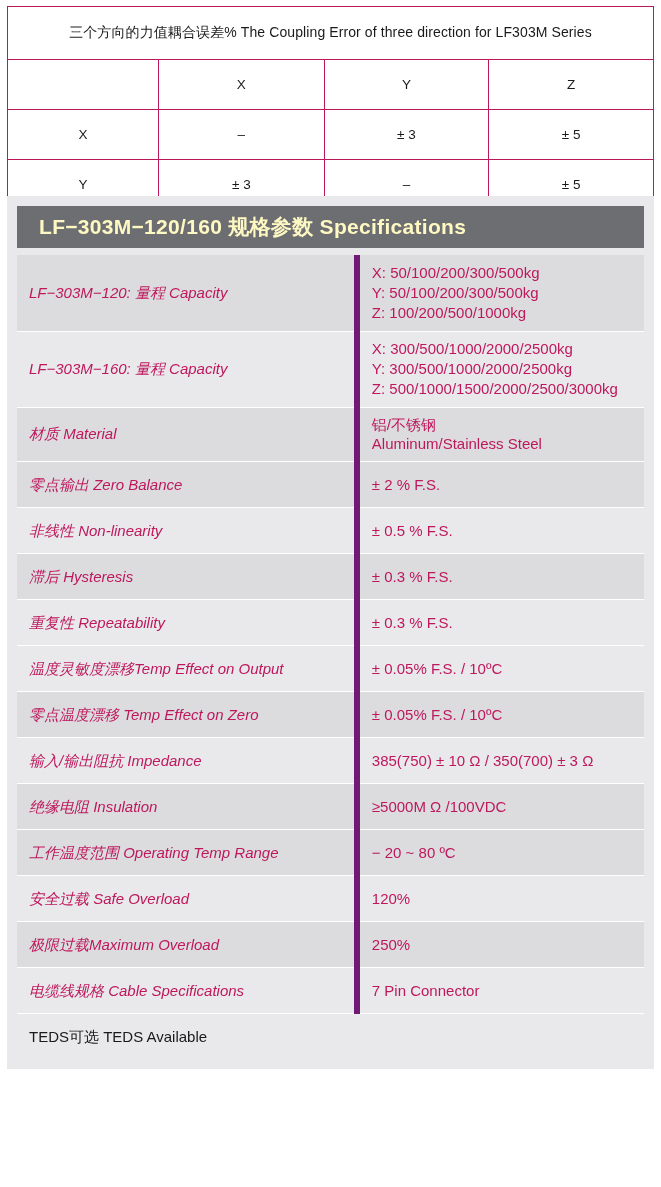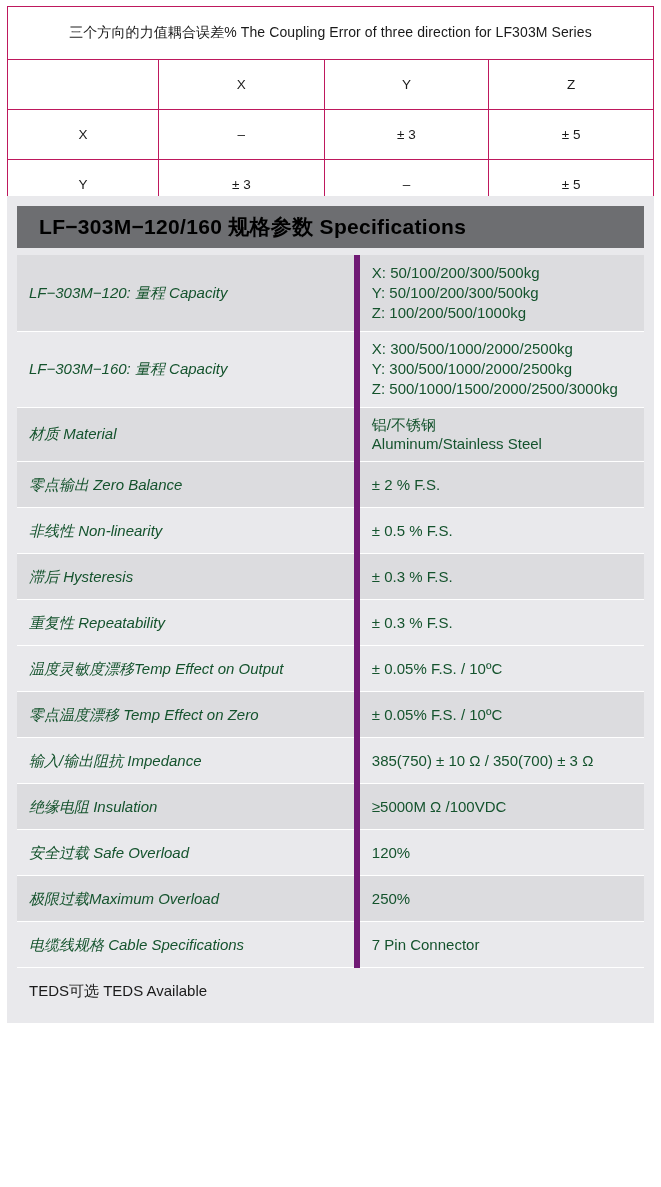--- a/index.html
+++ b/index.html
@@ -59,37 +59,37 @@
   }
   .spec-header {
     background: #6d6e71;
     height: 42px;
     display: flex;
     align-items: center;
     padding-left: 22px;
     margin-bottom: 7px;
   }
   .spec-header .hdr-text {
-    color: #000000;
+    color: #fef9c3;
     font-size: 21px;
     font-weight: bold;
     letter-spacing: 0.3px;
     white-space: nowrap;
   }
   table.spec {
     width: 100%;
     border-collapse: collapse;
     table-layout: fixed;
   }
   table.spec col.left { width: 54.2%; }
   table.spec col.right { width: 45.8%; }
   table.spec td {
     vertical-align: middle;
     font-size: 15px;
-    color: #14532d;
+    color: #be185d;
     padding: 7px 10px 7px 12px;
     border-bottom: 1px solid #ffffff;
     line-height: 1.33;
   }
   table.spec td.lbl {
     border-right: 6px solid #701a75;
     font-style: italic;
   }
   table.spec tr.alt td {
     background: #dcdcdf;
@@ -215,20 +215,24 @@
           <td class="val">± 0.05% F.S. / 10ºC</td>
         </tr>
         <tr class="plain norm">
           <td class="lbl">输入/输出阻抗 Impedance</td>
           <td class="val">385(750) ± 10 Ω / 350(700) ± 3 Ω</td>
         </tr>
         <tr class="alt norm">
           <td class="lbl">绝缘电阻  Insulation</td>
           <td class="val">≥5000M Ω /100VDC</td>
         </tr>
+        <tr class="alt norm">
+          <td class="lbl">工作温度范围 Operating Temp  Range</td>
+          <td class="val">− 20 ~ 80 ºC</td>
+        </tr>
         <tr class="plain norm">
           <td class="lbl">安全过载 Safe Overload</td>
           <td class="val">120%</td>
         </tr>
         <tr class="alt norm">
           <td class="lbl">极限过载Maximum Overload</td>
           <td class="val">250%</td>
         </tr>
         <tr class="plain norm">
           <td class="lbl">电缆线规格 Cable Specifications</td>

